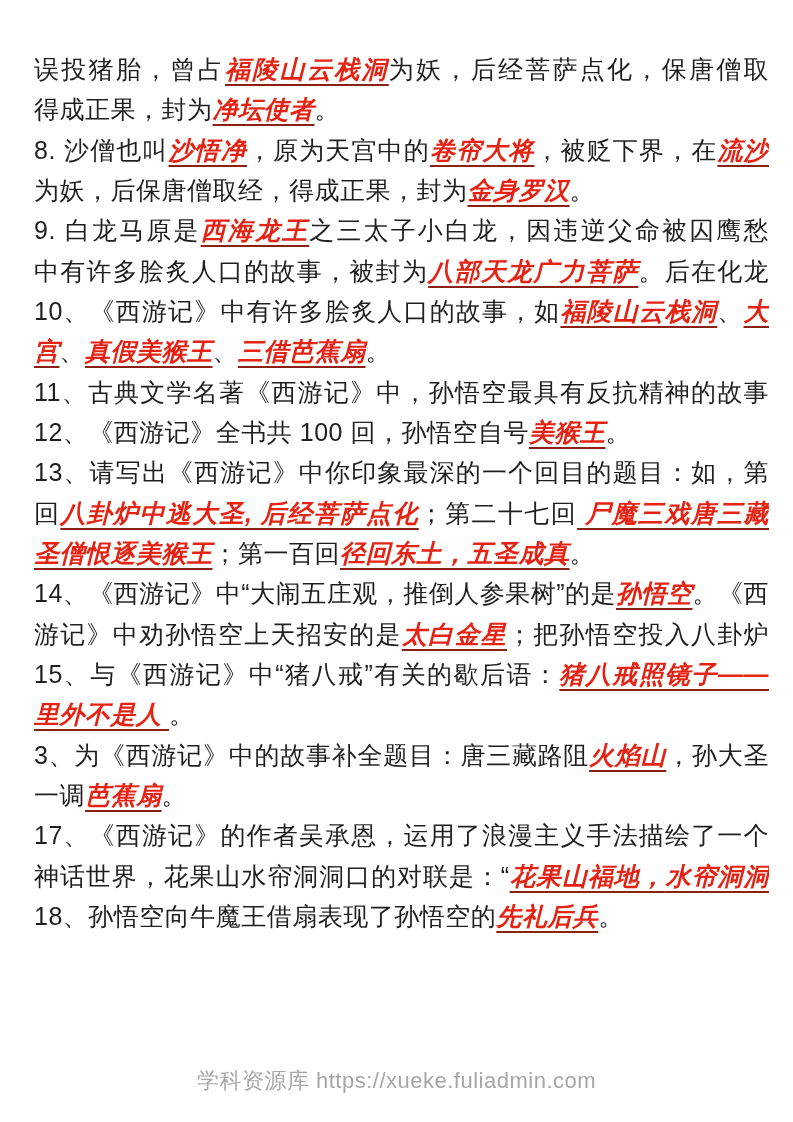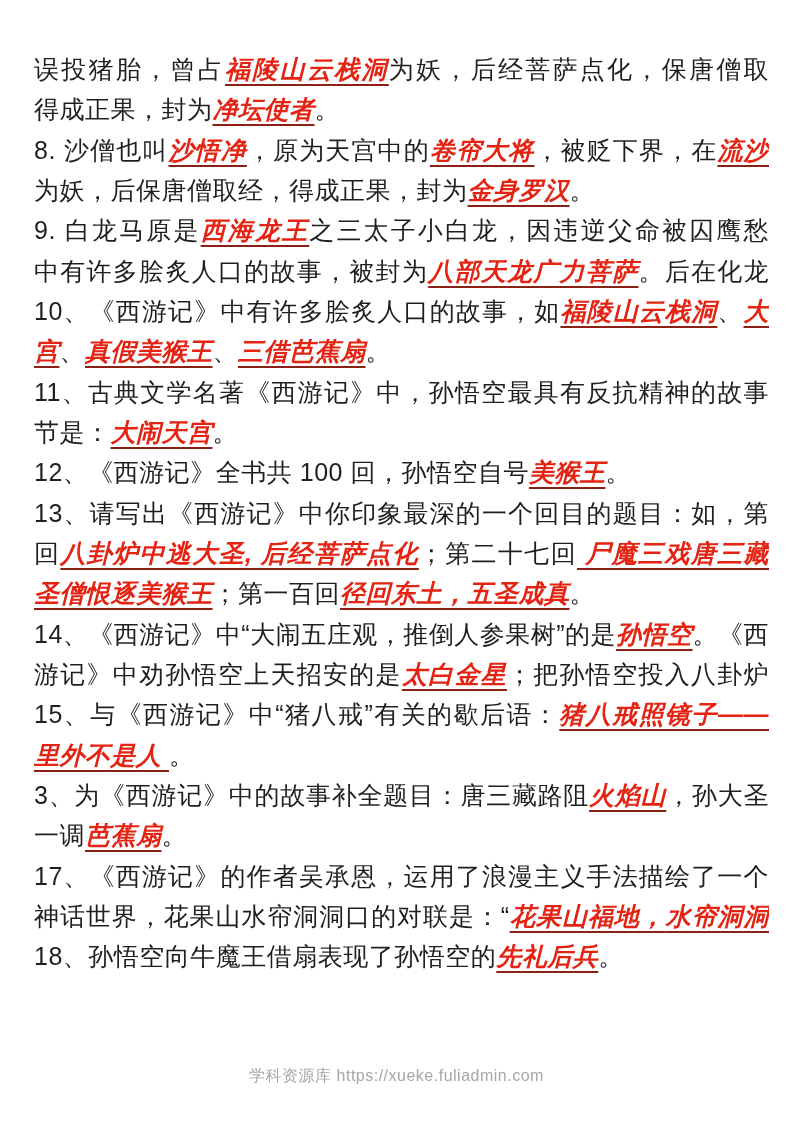--- a/index.html
+++ b/index.html
@@ -46,40 +46,39 @@
     text-decoration: underline;
     text-decoration-color: var(--uline);
     text-decoration-thickness: 2px;
     text-underline-offset: 6px;
     font-style: italic;
   }
   .footer {
     position: absolute;
     left: 0; right: 0; top: 1066px;
     text-align: center;
-    font-size: 16px;
+    font-size: 22px;
     color: var(--gray);
     letter-spacing: 0.5px;
   }
 </style>
 </head>
 <body>
 
 <div class="page">
   <div class="doc">
       <div class="line full"><span class="q">误投猪胎，曾占</span><span class="ans">福陵山云栈洞</span><span class="q">为妖，后经菩萨点化，保唐僧取经，</span></div>
       <div class="line"><span class="q">得成正果，封为</span><span class="ans">净坛使者</span><span class="q">。</span></div>
       <div class="line full"><span class="q">8. 沙僧也叫</span><span class="ans">沙悟净</span><span class="q">，原为天宫中的</span><span class="ans">卷帘大将</span><span class="q">，被贬下界，在</span><span class="ans">流沙河</span></div>
       <div class="line"><span class="q">为妖，后保唐僧取经，得成正果，封为</span><span class="ans">金身罗汉</span><span class="q">。</span></div>
       <div class="line full"><span class="q">9. 白龙马原是</span><span class="ans">西海龙王</span><span class="q">之三太子小白龙，因违逆父命被囚鹰愁涧，</span></div>
       <div class="line full"><span class="q">中有许多脍炙人口的故事，被封为</span><span class="ans">八部天龙广力菩萨</span><span class="q">。后在化龙池</span></div>
       <div class="line full"><span class="q">10、《西游记》中有许多脍炙人口的故事，如</span><span class="ans">福陵山云栈洞</span><span class="q">、</span><span class="ans">大闹天</span></div>
       <div class="line"><span class="ans">宫</span><span class="q">、</span><span class="ans">真假美猴王</span><span class="q">、</span><span class="ans">三借芭蕉扇</span><span class="q">。</span></div>
       <div class="line full"><span class="q">11、古典文学名著《西游记》中，孙悟空最具有反抗精神的故事情</span></div>
-      <div class="line"><span class="q">节是：</span><span class="ans">大闹天宫</span><span class="q">。</span></div>
       <div class="line"><span class="q">12、《西游记》全书共 100 回，孙悟空自号</span><span class="ans">美猴王</span><span class="q">。</span></div>
       <div class="line full"><span class="q">13、请写出《西游记》中你印象最深的一个回目的题目：如，第七</span></div>
       <div class="line full"><span class="q">回</span><span class="ans">八卦炉中逃大圣, 后经菩萨点化</span><span class="q">；第二十七回</span><span class="ans"> 尸魔三戏唐三藏</span></div>
       <div class="line"><span class="ans">圣僧恨逐美猴王</span><span class="q">；第一百回</span><span class="ans">径回东土，五圣成真</span><span class="q">。</span></div>
       <div class="line full"><span class="q">14、《西游记》中“大闹五庄观，推倒人参果树”的是</span><span class="ans">孙悟空</span><span class="q">。《西</span></div>
       <div class="line full"><span class="q">游记》中劝孙悟空上天招安的是</span><span class="ans">太白金星</span><span class="q">；把孙悟空投入八卦炉中</span></div>
       <div class="line full"><span class="q">15、与《西游记》中“猪八戒”有关的歇后语：</span><span class="ans">猪八戒照镜子——</span></div>
       <div class="line"><span class="ans">里外不是人 </span><span class="q">。</span></div>
       <div class="line full"><span class="q">3、为《西游记》中的故事补全题目：唐三藏路阻</span><span class="ans">火焰山</span><span class="q">，孙大圣</span></div>
       <div class="line"><span class="q">一调</span><span class="ans">芭蕉扇</span><span class="q">。</span></div>

